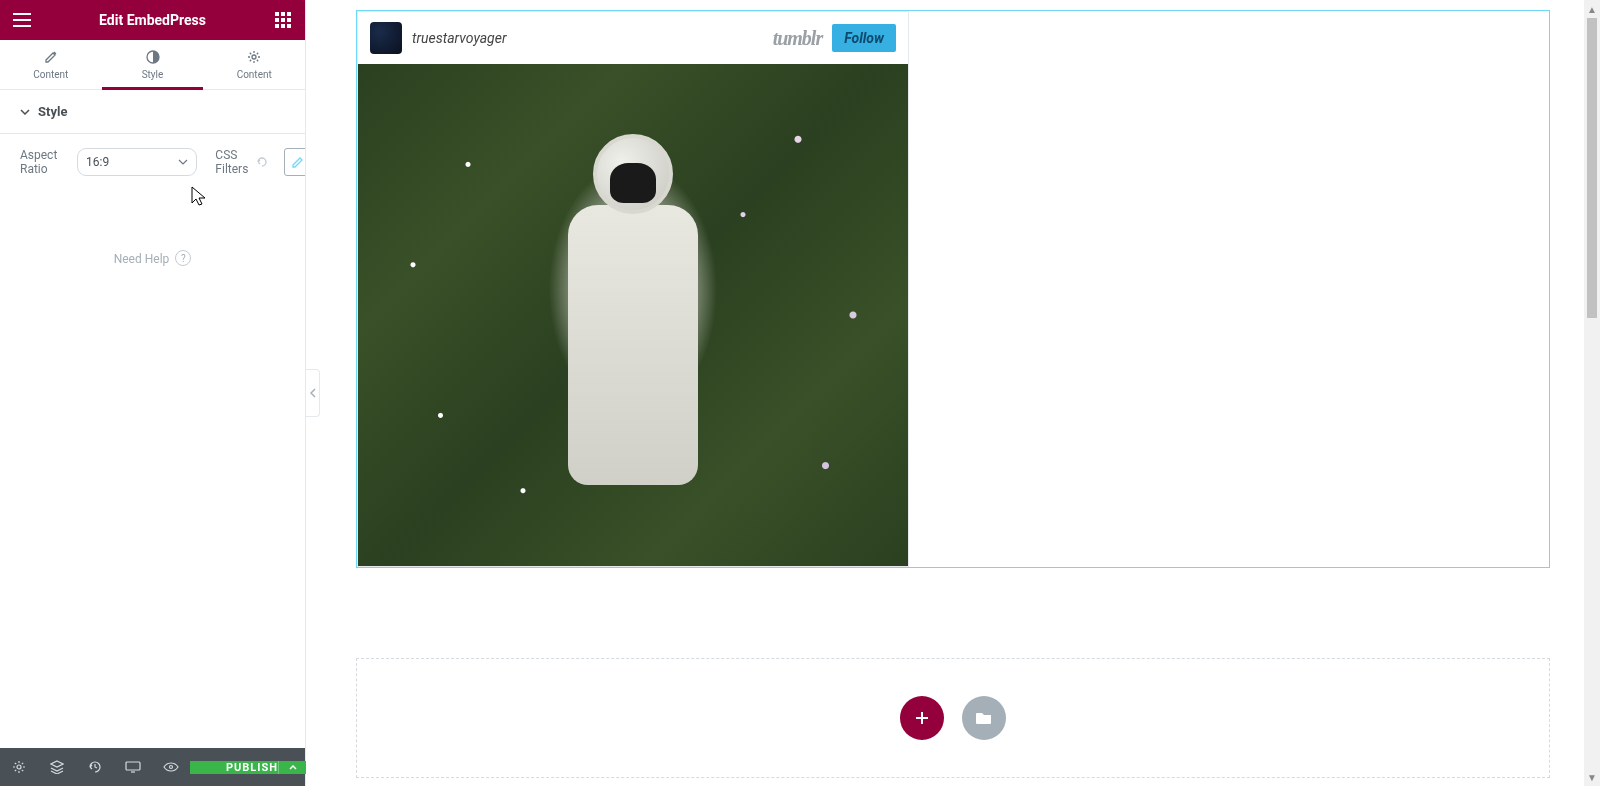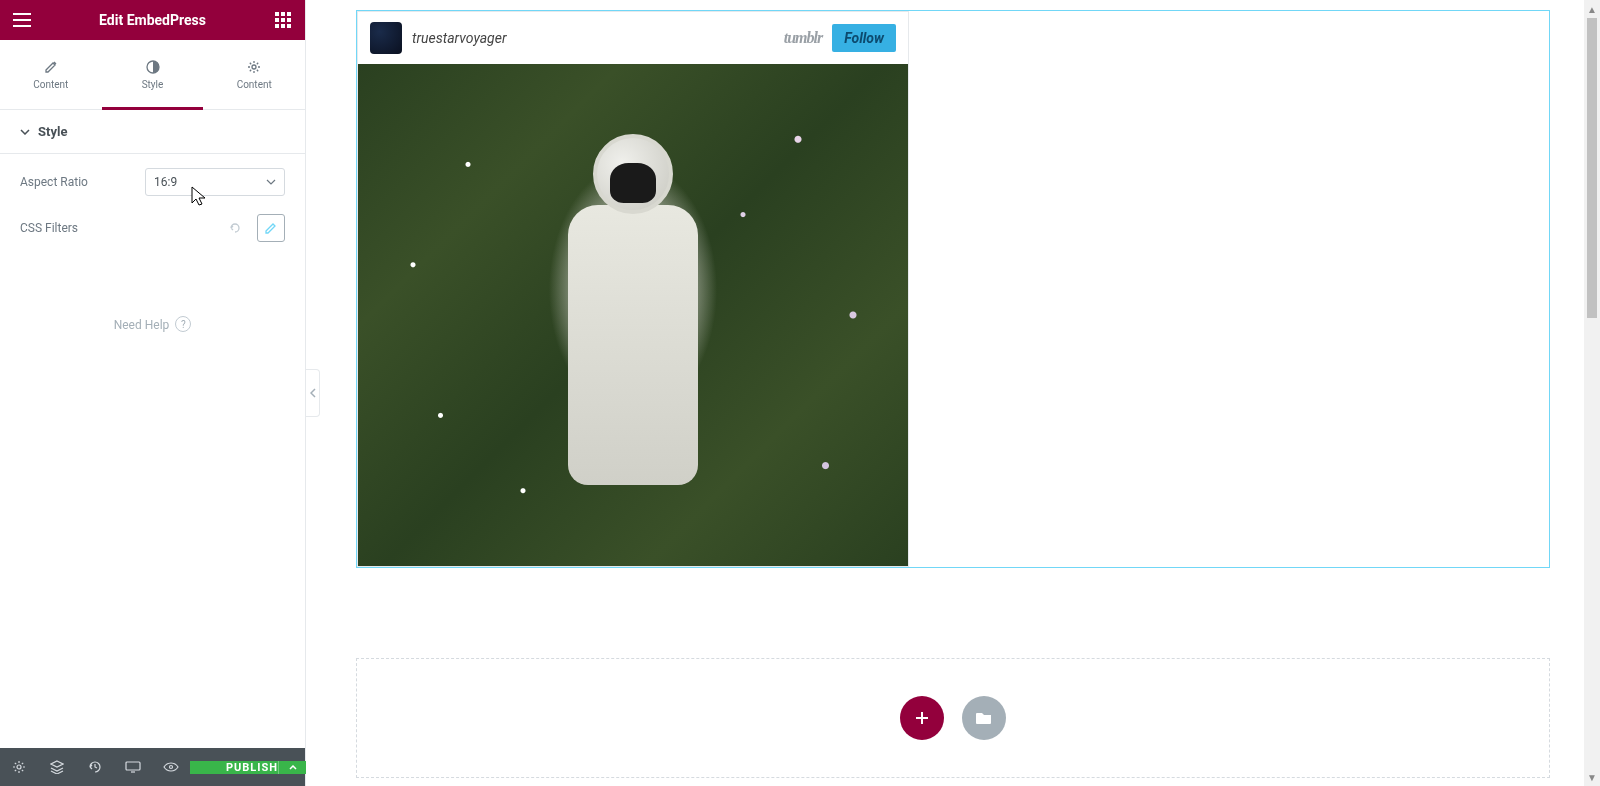--- a/index.html
+++ b/index.html
@@ -5,35 +5,35 @@
 * { margin: 0; padding: 0; box-sizing: border-box; font-family: -apple-system, BlinkMacSystemFont, "Segoe UI", Roboto, sans-serif; }
 html, body { height: 100%; overflow: hidden; }
 body { display: flex; background: #fff; }
 
 
 .sidebar { width: 306px; min-width: 306px; background: #fff; display: flex; flex-direction: column; border-right: 1px solid #e6e9ec; }
 .sb-header { height: 40px; background: #93003c; color: #fff; display: flex; align-items: center; justify-content: space-between; padding: 0 10px; }
 .sb-header .title { font-size: 14px; font-weight: 700; }
 .sb-header .iconbtn { width: 24px; height: 24px; display:flex; align-items:center; justify-content:center; cursor:pointer; }
 
-.tabs { display:flex; height: 70px; background: #fff; border-bottom: 1px solid #e6e9ec; }
+.tabs { display:flex; height: 50px; background: #fff; border-bottom: 1px solid #e6e9ec; }
 .tab { flex:1; display:flex; flex-direction:column; align-items:center; justify-content:center; gap:4px; font-size: 10px; color:#6d7882; cursor:pointer; position:relative; }
 .tab.active { color:#6d7882; }
 .tab.active::after { content:""; position:absolute; bottom:-1px; left:0; right:0; height:3px; background:#93003c; }
 .tab .tab-icon { width:16px; height:16px; display:flex; align-items:center; justify-content:center; }
 
 .panel { flex:1; overflow:auto; }
 
 .section-head { display:flex; align-items:center; gap:8px; padding: 14px 20px; border-bottom:1px solid #e6e9ec; font-size:13px; font-weight:700; color:#495157; cursor:pointer; }
 .section-head .caret { width:10px; height:10px; display:flex; align-items:center; justify-content:center; }
 
-.controls { padding: 14px 20px; display:flex; flex-direction:column; gap:18px; }
+.controls { padding: 14px 20px; display:flex; gap:18px; }
 
 .control-row { display:flex; align-items:center; justify-content:space-between; font-size:12px; color:#6d7882; }
-.select { width:140px; height:28px; border:1px solid #d5dadf; border-radius:3px; display:flex; align-items:center; padding:0 8px; justify-content:space-between; color:#495157; font-size:12px; cursor:pointer; background:#fff; }
+.select { width:140px; height:28px; border:1px solid #d5dadf; border-radius:9px; display:flex; align-items:center; padding:0 8px; justify-content:space-between; color:#495157; font-size:12px; cursor:pointer; background:#fff; }
 
 .filter-actions { display:flex; align-items:center; gap:8px; }
 .sqbtn { width:28px; height:28px; border:1px solid #d5dadf; border-radius:3px; display:flex; align-items:center; justify-content:center; cursor:pointer; background:#fff; }
 .sqbtn.active { border-color:#a4afb7; background:#fff; }
 .sqbtn .ic { color:#71d7f7; }
 .sqbtn.reset .ic { color:#a4afb7; }
 
 .help { text-align:center; margin-top:60px; font-size:12px; color:#a4afb7; display:flex; align-items:flex-end; justify-content:center; gap:6px; cursor:pointer; }
 .help-badge { width:16px; height:16px; border:1px solid #c2cbd2; border-radius:50%; display:flex; align-items:center; justify-content:center; font-size:10px; color:#a4afb7; }
 
@@ -53,21 +53,21 @@
 .canvas { padding: 10px 50px 40px 50px; max-width: 1300px; margin: 0 auto; }
 
 .section { border:1px solid #71d7f7; padding:0; margin-bottom: 90px; min-height: 556px; position:relative; }
 
 .embed-card { width: 552px; background:#fff; border:1px solid #e6e9ec;font-style:italic; }
 .card-head { display:flex; align-items:center; justify-content:space-between; padding:10px 12px; }
 .card-head-left { display:flex; align-items:center; gap:10px; }
 .avatar { width:32px; height:32px; border-radius:4px; background: radial-gradient(circle at 30% 30%, #1a2b4a, #0a1020); }
 .username { font-size:14px; color:#444; }
 .card-head-right { display:flex; align-items:center; gap:10px; }
-.tumblr-logo { font-family: Georgia, serif; font-weight:700; font-size:16px; color:#9aa0a6; letter-spacing:-1px; }
+.tumblr-logo { font-family: Georgia, serif; font-weight:700; font-size:20px; color:#9aa0a6; letter-spacing:-1px; }
 .follow-btn { background:#36b0e3; color:#0c4a6e; padding:6px 12px; border-radius:2px; font-size:14px; font-weight:700; cursor:pointer; }
 
 .card-image { width:100%; height:502px; background:
   radial-gradient(ellipse 120px 180px at 50% 45%, #e8e8e0 0%, #d8d8d0 30%, transparent 70%),
   radial-gradient(circle at 20% 20%, #fff 0 2px, transparent 3px),
   radial-gradient(circle at 80% 15%, #e8d4e8 0 3px, transparent 4px),
   radial-gradient(circle at 15% 70%, #fff 0 2px, transparent 3px),
   radial-gradient(circle at 85% 80%, #d4c4e0 0 3px, transparent 4px),
   radial-gradient(circle at 30% 85%, #fff 0 2px, transparent 3px),
   radial-gradient(circle at 70% 30%, #e0d0e8 0 2px, transparent 3px),

